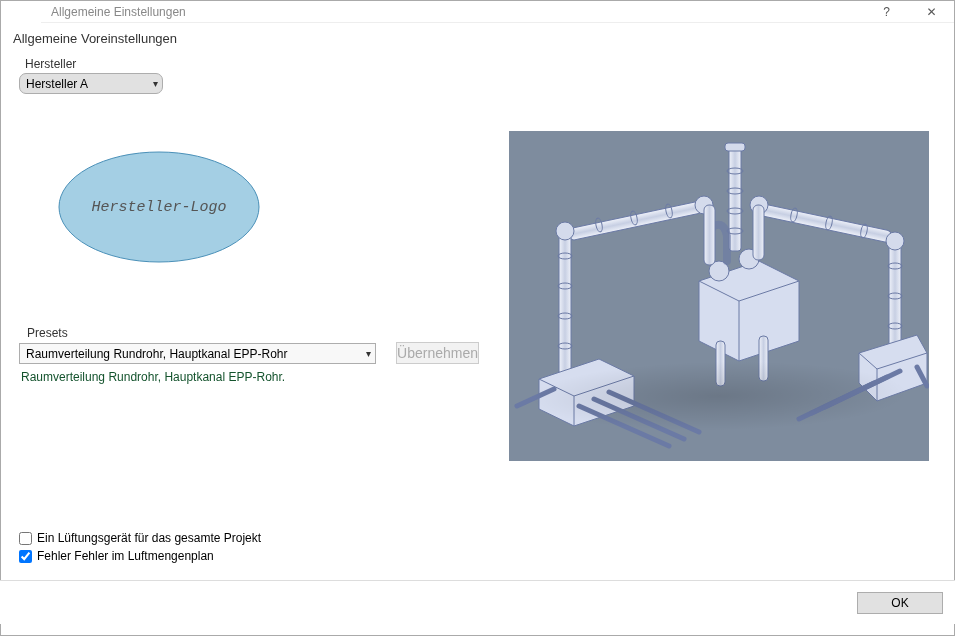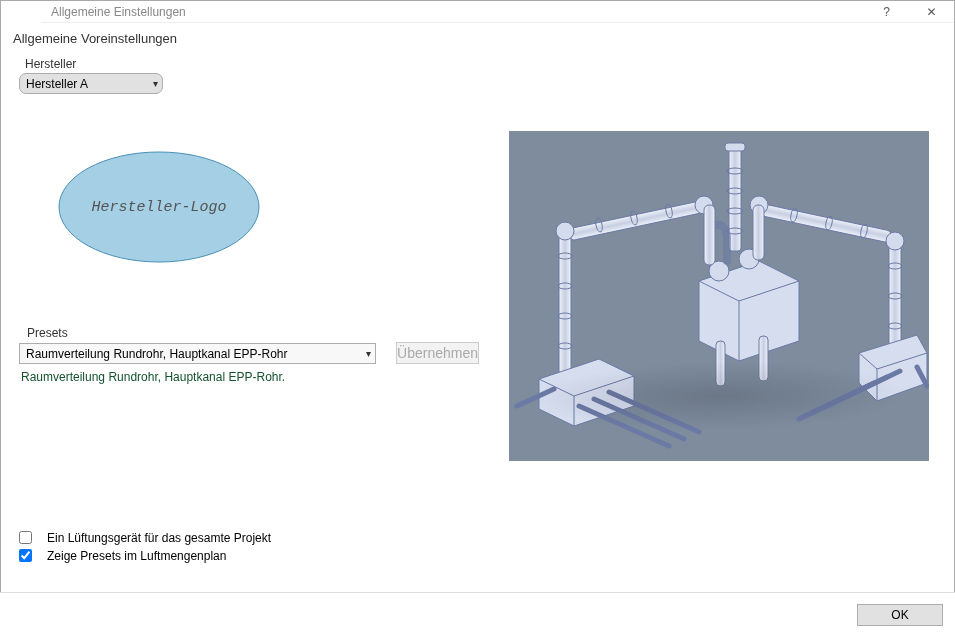--- a/index.html
+++ b/index.html
@@ -106,26 +106,26 @@
       position: absolute;
       left: 20px; top: 230px; width: 380px; height: 70px;
       background: radial-gradient(ellipse at center, rgba(0,0,0,0.15) 0%, rgba(0,0,0,0) 70%);
       transform: skewX(-25deg);
     }
 
     .checks {
       position: absolute;
       left: 18px; top: 508px;
     }
-    .chk { display: flex; align-items: flex-start; gap: 15px; margin-bottom: 4px; }
+    .chk { display: flex; align-items: flex-end; gap: 5px; margin-bottom: 4px; }
     .chk input { margin: 0; width: 13px; height: 13px; }
 
     .footer {
       position: absolute;
-      left: 0; right: 0; bottom: 0;
+      left: 0; right: 0; bottom: 12px;
       height: 44px;
       border-top: 1px solid #ddd;
       display: flex; align-items: center; justify-content: flex-end;
       padding-right: 12px;
       background: #fff;
     }
     .ok-btn {
       width: 86px; height: 22px;
       border: 1px solid #adadad;
       background: #e1e1e1;
@@ -263,21 +263,21 @@
       </svg>
     </div>
 
     <div class="checks">
       <label class="chk">
         <input type="checkbox" id="chk1" style="">
         <span>Ein Lüftungsgerät für das gesamte Projekt</span>
       </label>
       <label class="chk">
         <input type="checkbox" id="chk2" checked="" style="">
-        <span>Zeige Presets im Luftmengenplan</span>
+        <span>Fehler Fehler im Luftmengenplan</span>
       </label>
     </div>
   </div>
 
   <div class="footer">
     <button class="ok-btn">OK</button>
   </div>
 </div>
 
 </body></html>

